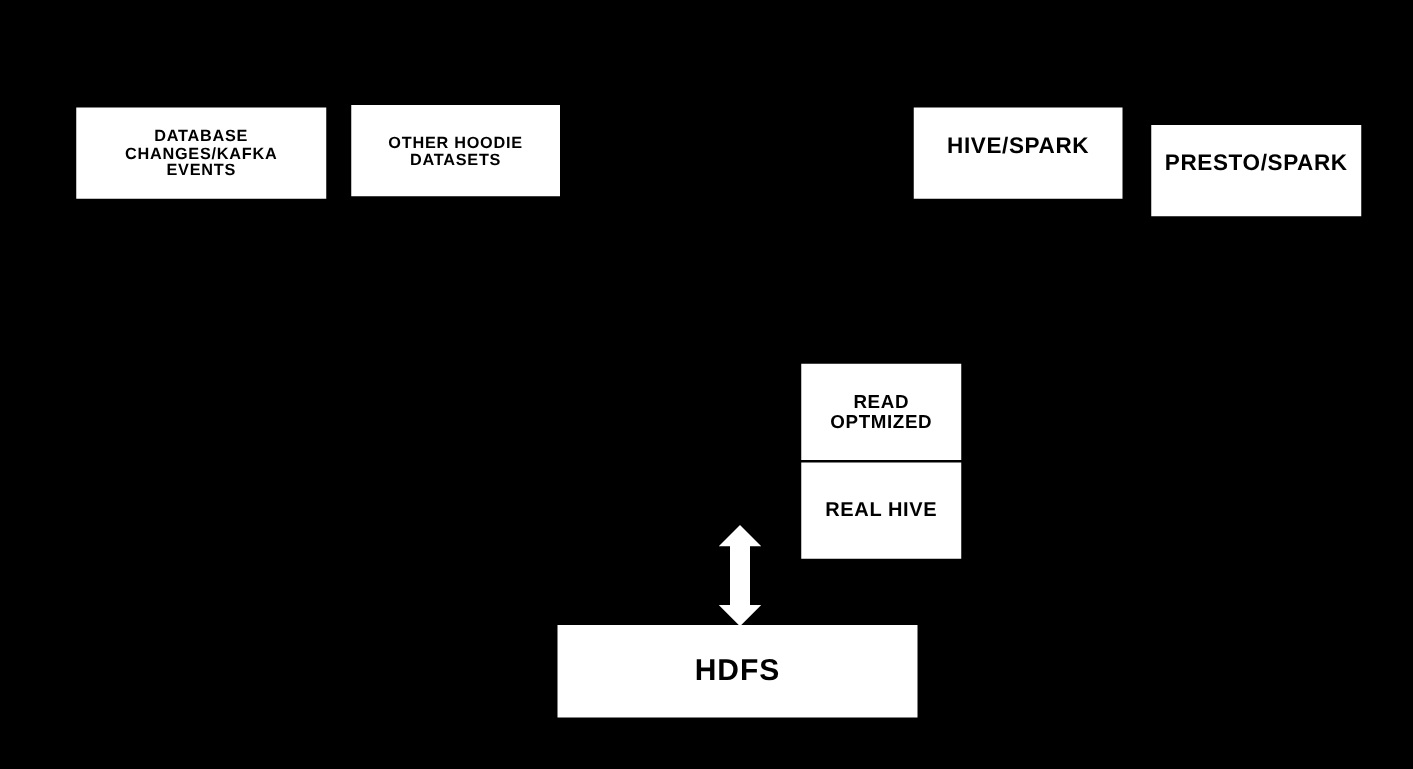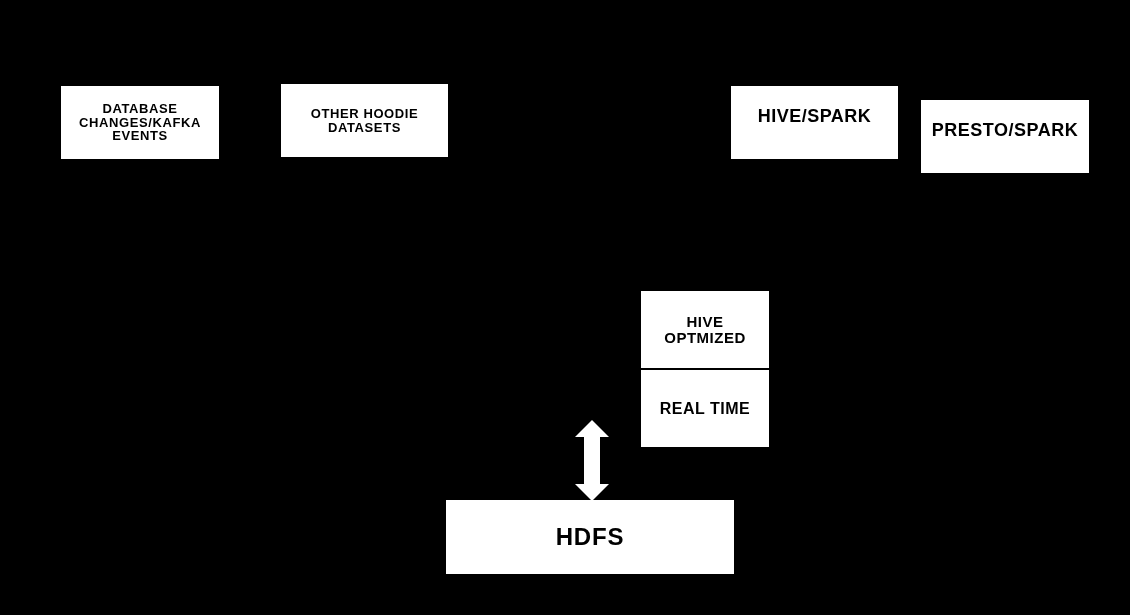--- a/index.html
+++ b/index.html
@@ -24,21 +24,21 @@
     justify-content: center;
     font-weight: bold;
     text-align: center;
     white-space: pre-line;
     box-sizing: border-box;
   }
   .box .label {
     display: block;
   }
   .b-db {
-    left: 61px; top: 86px; width: 158px; height: 73px;
+    left: 61px; top: 86px; width: 200px; height: 73px;
     font-size: 13px; line-height: 13.5px; letter-spacing: 0.6px;
   }
   .b-other {
     left: 281px; top: 84px; width: 167px; height: 73px;
     font-size: 13px; line-height: 13.5px; letter-spacing: 0.6px;
   }
   .b-hive {
     left: 731px; top: 86px; width: 167px; height: 73px;
     font-size: 18px; letter-spacing: 0.5px;
     padding-bottom: 12px;
@@ -91,26 +91,26 @@
   <div class="box b-hive">
     <span class="label">HIVE/SPARK</span>
   </div>
 
   <div class="box b-presto">
     <span class="label">PRESTO/SPARK</span>
   </div>
 
 
   <div class="box b-read">
-    <span class="label">HIVE
+    <span class="label">READ
 OPTMIZED</span>
   </div>
 
   <div class="box b-real">
-    <span class="label">REAL TIME</span>
+    <span class="label">REAL HIVE</span>
   </div>
 
   <div class="box b-hdfs">
     <span class="label">HDFS</span>
   </div>
 
   <svg class="arrow" viewBox="0 0 34 81" xmlns="http://www.w3.org/2000/svg">
     <polygon points="17,0 34,17 25,17 25,64 34,64 17,81 0,64 9,64 9,17 0,17" fill="#ffffff"></polygon>
   </svg>
 

